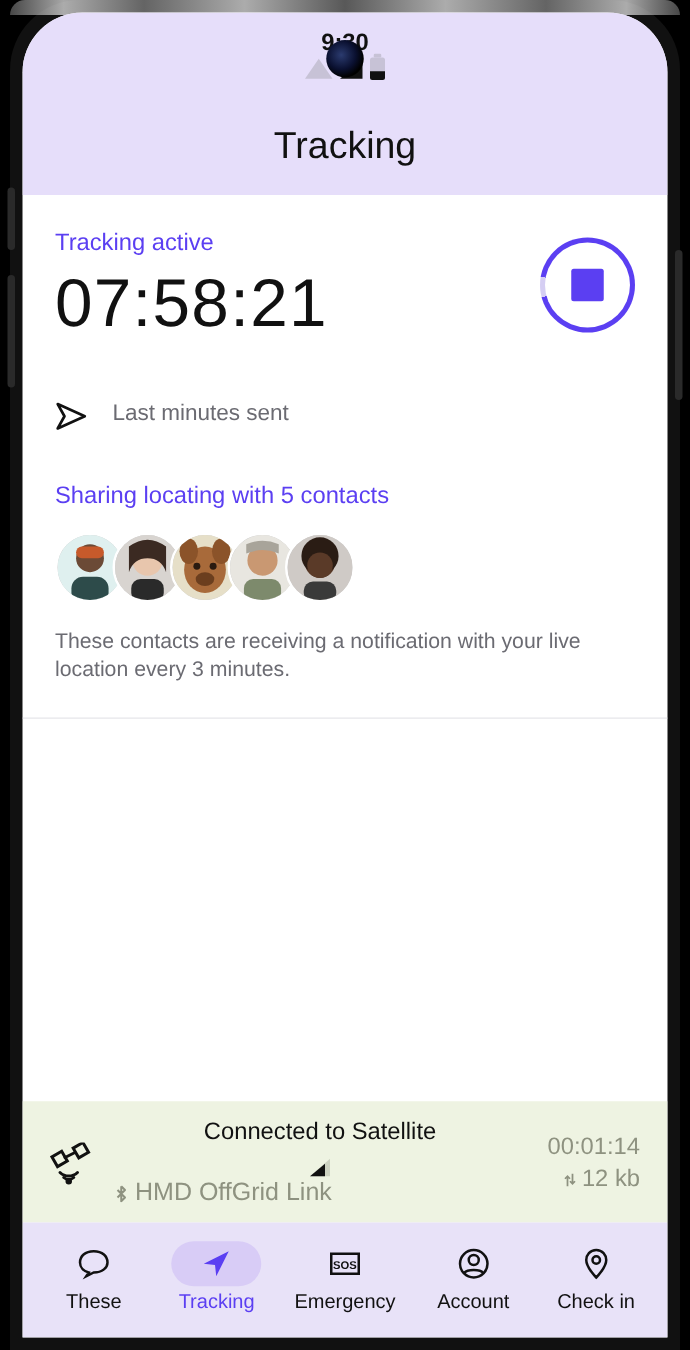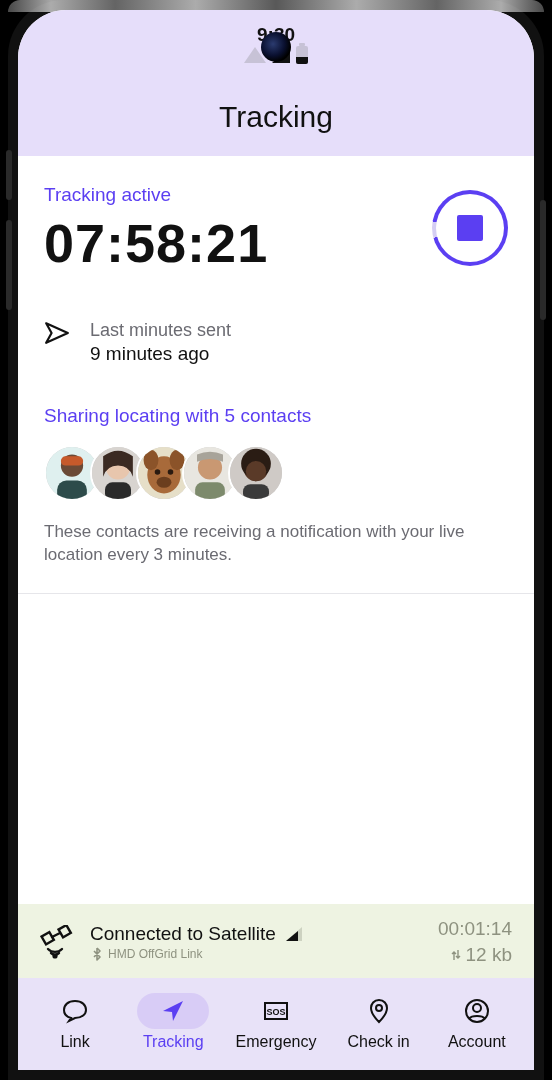--- a/index.html
+++ b/index.html
@@ -85,21 +85,21 @@
   .page-title {
     text-align: center; font-size: 30px; font-weight: 500;
     padding-top: 36px;
   }
 
   
   .content { padding: 28px 26px 0 26px; }
 
   .row-top { display:flex; align-items:flex-start; justify-content:space-between; }
   .status-label { color: var(--purple); font-size: 19px; font-weight: 500; }
-  .timer { font-size: 54px; font-weight: 700; letter-spacing: 1px; margin-top: 6px; }
+  .timer { font-size: 54px; font-weight: 400; letter-spacing: 1px; margin-top: 6px; }
 
   .stop-btn {
     width: 76px; height: 76px; border-radius: 50%;
     background: conic-gradient(from -80deg, var(--purple) 0 335deg, #d5cef3 335deg 360deg);
     display:flex; align-items:center; justify-content:center;
     margin-top: 6px;
     position: relative;
   }
   .stop-btn::before {
     content:""; position:absolute; inset:4px; background:#fff; border-radius:50%;
@@ -133,25 +133,25 @@
 
   
   .satbar {
     position:absolute; left:0; right:0; bottom: 92px;
     background: var(--satbar);
     padding: 14px 22px 12px 22px;
     display:flex; align-items:center; gap:16px;
   }
   .sat-ico { width:34px; height:34px; flex:none; }
   .sat-main { flex:1; }
-  .sat-row1 { display:flex; align-items:center; gap:10px; font-size:19px; font-weight:500; }
+  .sat-row1 { display:flex; align-items:center; gap:10px; font-size:19px; font-weight:500;flex-direction:column; }
   .sat-sig { position:relative; width:16px; height:14px; }
   .sat-sig::before { content:""; position:absolute; right:0; bottom:0; border-left:16px solid transparent; border-bottom:14px solid #cdd2c1; }
   .sat-sig::after { content:""; position:absolute; right:4px; bottom:0; border-left:12px solid transparent; border-bottom:10px solid #111; }
-  .sat-row2 { display:flex; align-items:center; gap:4px; color: var(--satsub); font-size:12px; margin-top:2px; font-weight:500; }
+  .sat-row2 { display:flex; align-items:center; gap:4px; color: var(--satsub); font-size:20px; margin-top:2px; font-weight:500; }
   .sat-right { text-align:right; color: var(--satsub); font-size:19px; font-weight:500; }
   .sat-right .data { display:flex; align-items:center; justify-content:flex-end; gap:4px; margin-top:4px; }
 
   
   .nav {
     position:absolute; left:0; right:0; bottom:0; height:92px;
     background: var(--lavender);
     display:flex; align-items:center; justify-content:space-around;
     padding: 6px 8px 10px 8px;
   }
@@ -196,21 +196,20 @@
           <div class="stop-sq"></div>
         </div>
       </div>
 
       <div class="loc-row">
         <svg class="send-ico" viewBox="0 0 24 24">
           <path d="M2 3 L22 12 L2 21 L7 12 Z" fill="none" stroke="#111" stroke-width="2" stroke-linejoin="round"></path>
         </svg>
         <div>
           <div class="loc-label">Last minutes sent</div>
-          <div class="loc-time">9 minutes ago</div>
         </div>
       </div>
 
       <div class="share-label">Sharing locating with 5 contacts</div>
 
       <div class="avatars">
         <div class="av">
           <svg viewBox="0 0 56 56">
               <rect width="56" height="56" fill="#dff0ef"></rect>
               <circle cx="28" cy="20" r="12" fill="#6b4a36"></circle>
@@ -296,54 +295,54 @@
       </div>
     </div>
 
     <div class="nav">
       <div class="nav-item">
         <div class="nav-ico-wrap">
             <svg class="nav-ico" viewBox="0 0 26 26">
               <path d="M13 3 C6 3 2 7 2 12 C2 16 5 19 9 20 L7 23 L13 20 C20 20 24 16 24 12 C24 7 20 3 13 3 Z" fill="none" stroke="#111" stroke-width="2"></path>
             </svg>
           </div>
-        <span>Link</span>
+        <span>These</span>
       </div>
       <div class="nav-item active">
         <div class="nav-ico-wrap">
             <svg class="nav-ico" viewBox="0 0 26 26">
               <path d="M3 13 L23 3 L13 23 L12 14 Z" fill="#5b3ff2"></path>
             </svg>
           </div>
         <span>Tracking</span>
       </div>
       <div class="nav-item">
         <div class="nav-ico-wrap">
             <svg class="nav-ico" viewBox="0 0 26 26">
               <rect x="2" y="5" width="22" height="16" fill="none" stroke="#111" stroke-width="2"></rect>
               <text x="13" y="17" text-anchor="middle" font-size="9" font-weight="700" fill="#111">SOS</text>
             </svg>
           </div>
         <span>Emergency</span>
-      </div>
-      <div class="nav-item">
-        <div class="nav-ico-wrap">
-            <svg class="nav-ico" viewBox="0 0 26 26">
-              <path d="M13 2 C8 2 5 6 5 10 C5 16 13 24 13 24 C13 24 21 16 21 10 C21 6 18 2 13 2 Z" fill="none" stroke="#111" stroke-width="2"></path>
-              <circle cx="13" cy="10" r="3" fill="none" stroke="#111" stroke-width="2"></circle>
-            </svg>
-          </div>
-        <span>Check in</span>
       </div>
       <div class="nav-item">
         <div class="nav-ico-wrap">
             <svg class="nav-ico" viewBox="0 0 26 26">
               <circle cx="13" cy="13" r="11" fill="none" stroke="#111" stroke-width="2"></circle>
               <circle cx="13" cy="10" r="4" fill="none" stroke="#111" stroke-width="2"></circle>
               <path d="M5 21 C7 17 19 17 21 21" fill="none" stroke="#111" stroke-width="2"></path>
             </svg>
           </div>
         <span>Account</span>
       </div>
+      <div class="nav-item">
+        <div class="nav-ico-wrap">
+            <svg class="nav-ico" viewBox="0 0 26 26">
+              <path d="M13 2 C8 2 5 6 5 10 C5 16 13 24 13 24 C13 24 21 16 21 10 C21 6 18 2 13 2 Z" fill="none" stroke="#111" stroke-width="2"></path>
+              <circle cx="13" cy="10" r="3" fill="none" stroke="#111" stroke-width="2"></circle>
+            </svg>
+          </div>
+        <span>Check in</span>
+      </div>
     </div>
 
   </div>
 </div>
 
 </body></html>

